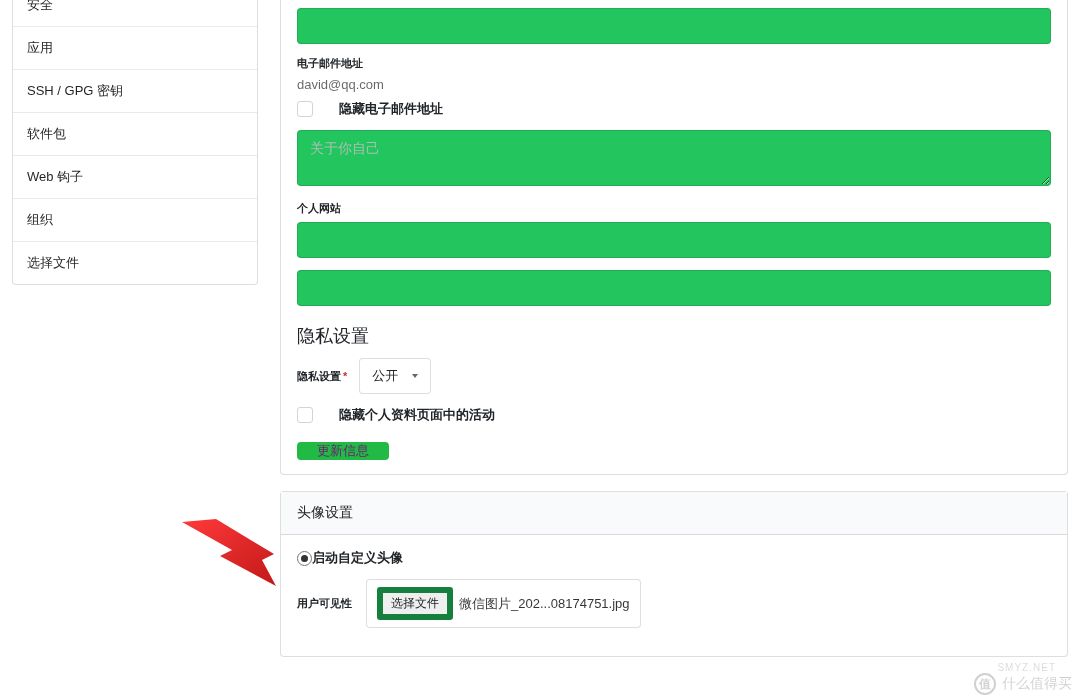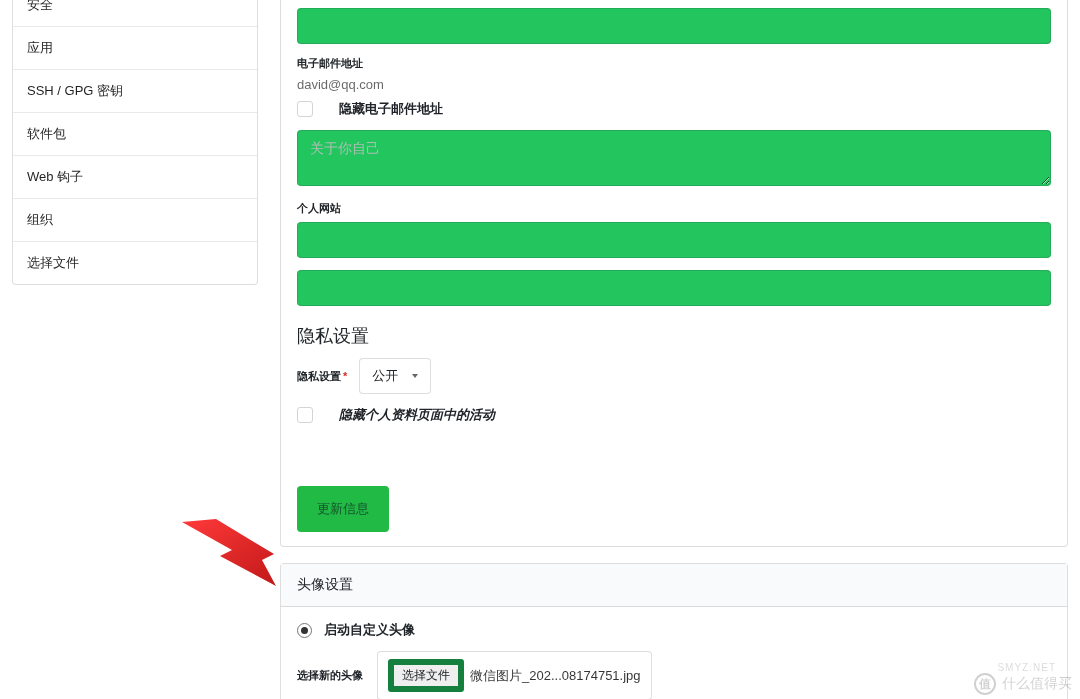--- a/index.html
+++ b/index.html
@@ -119,34 +119,33 @@
       cursor: pointer;
     }
     .caret {
       width: 0; height: 0;
       border-left: 3px solid transparent;
       border-right: 3px solid transparent;
       border-top: 4px solid rgba(0,0,0,.6);
     }
     .btn {
       display: inline-block;
-      padding: 14px 20px;
+      padding: 0 20px;
       border: none;
       border-radius: 4px;
       font-size: 13px;
       font-weight: 400;
       cursor: pointer;
-      color: #14532d;
-      margin-top: 44px;
+      color: #701a75;
     }
     .btn-green { background: #21ba45; }
     .radio-row {
       display: flex;
       align-items: center;
-      gap: 12px;
+      gap: 0;
       margin-bottom: 12px;
     }
     .radio {
       width: 15px; height: 15px;
       border: 1px solid #777;
       border-radius: 50%;
       display: flex;
       align-items: center;
       justify-content: center;
       flex-shrink: 0;
@@ -268,39 +267,39 @@
         <div class="divider-label">隐私设置</div>
 
         <div class="field inline-field">
           <label class="field-label"><span>隐私设置</span><span class="required">*</span></label>
           <div class="select">
             <span>公开</span>
             <span class="caret"></span>
           </div>
         </div>
 
-        <div class="checkbox-row" style="margin-bottom: 18px; font-style: italic;">
+        <div class="checkbox-row" style="margin-bottom: 18px;">
           <div class="checkbox"></div>
           <span class="checkbox-label">隐藏个人资料页面中的活动</span>
         </div>
 
         <button class="btn btn-green">更新信息</button>
       </div>
     </div>
 
     <div class="panel">
       <div class="panel-header">头像设置</div>
       <div class="panel-body">
         <div class="radio-row">
           <div class="radio checked"></div>
           <span class="radio-label">启动自定义头像</span>
         </div>
 
         <div class="file-row">
-          <label class="field-label">选择新的头像</label>
+          <label class="field-label">用户可见性</label>
           <div class="file-picker">
             <span class="file-button">选择文件</span>
             <span class="file-name">微信图片_202...08174751.jpg</span>
           </div>
         </div>
 
       </div>
     </div>
   </main>
 </div>

